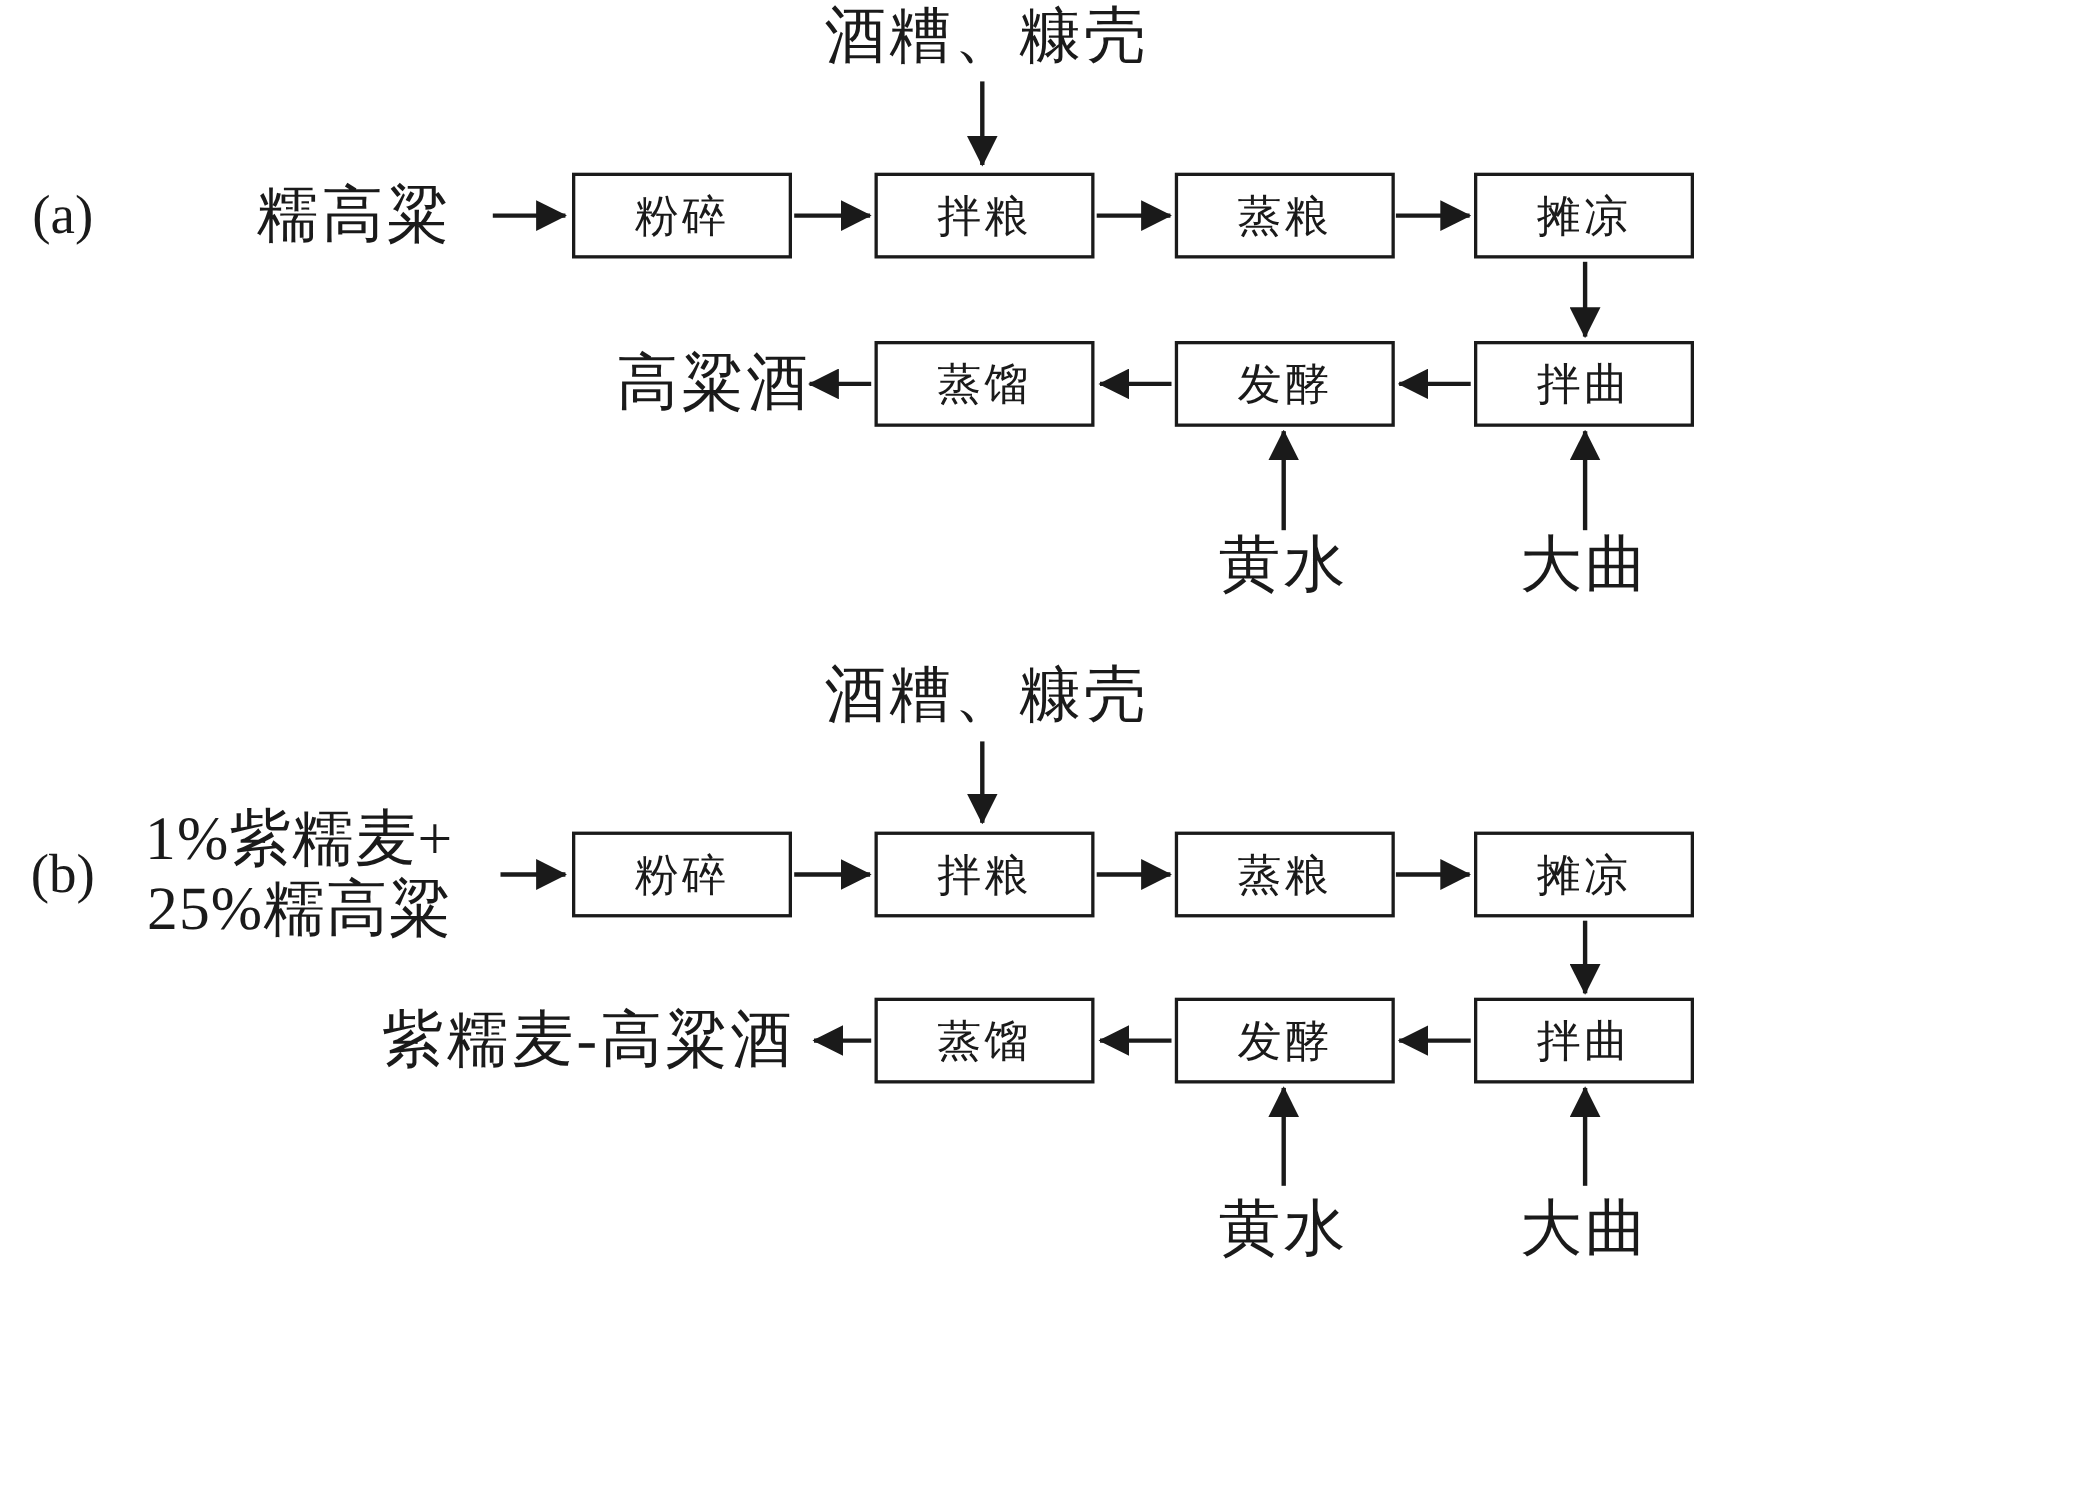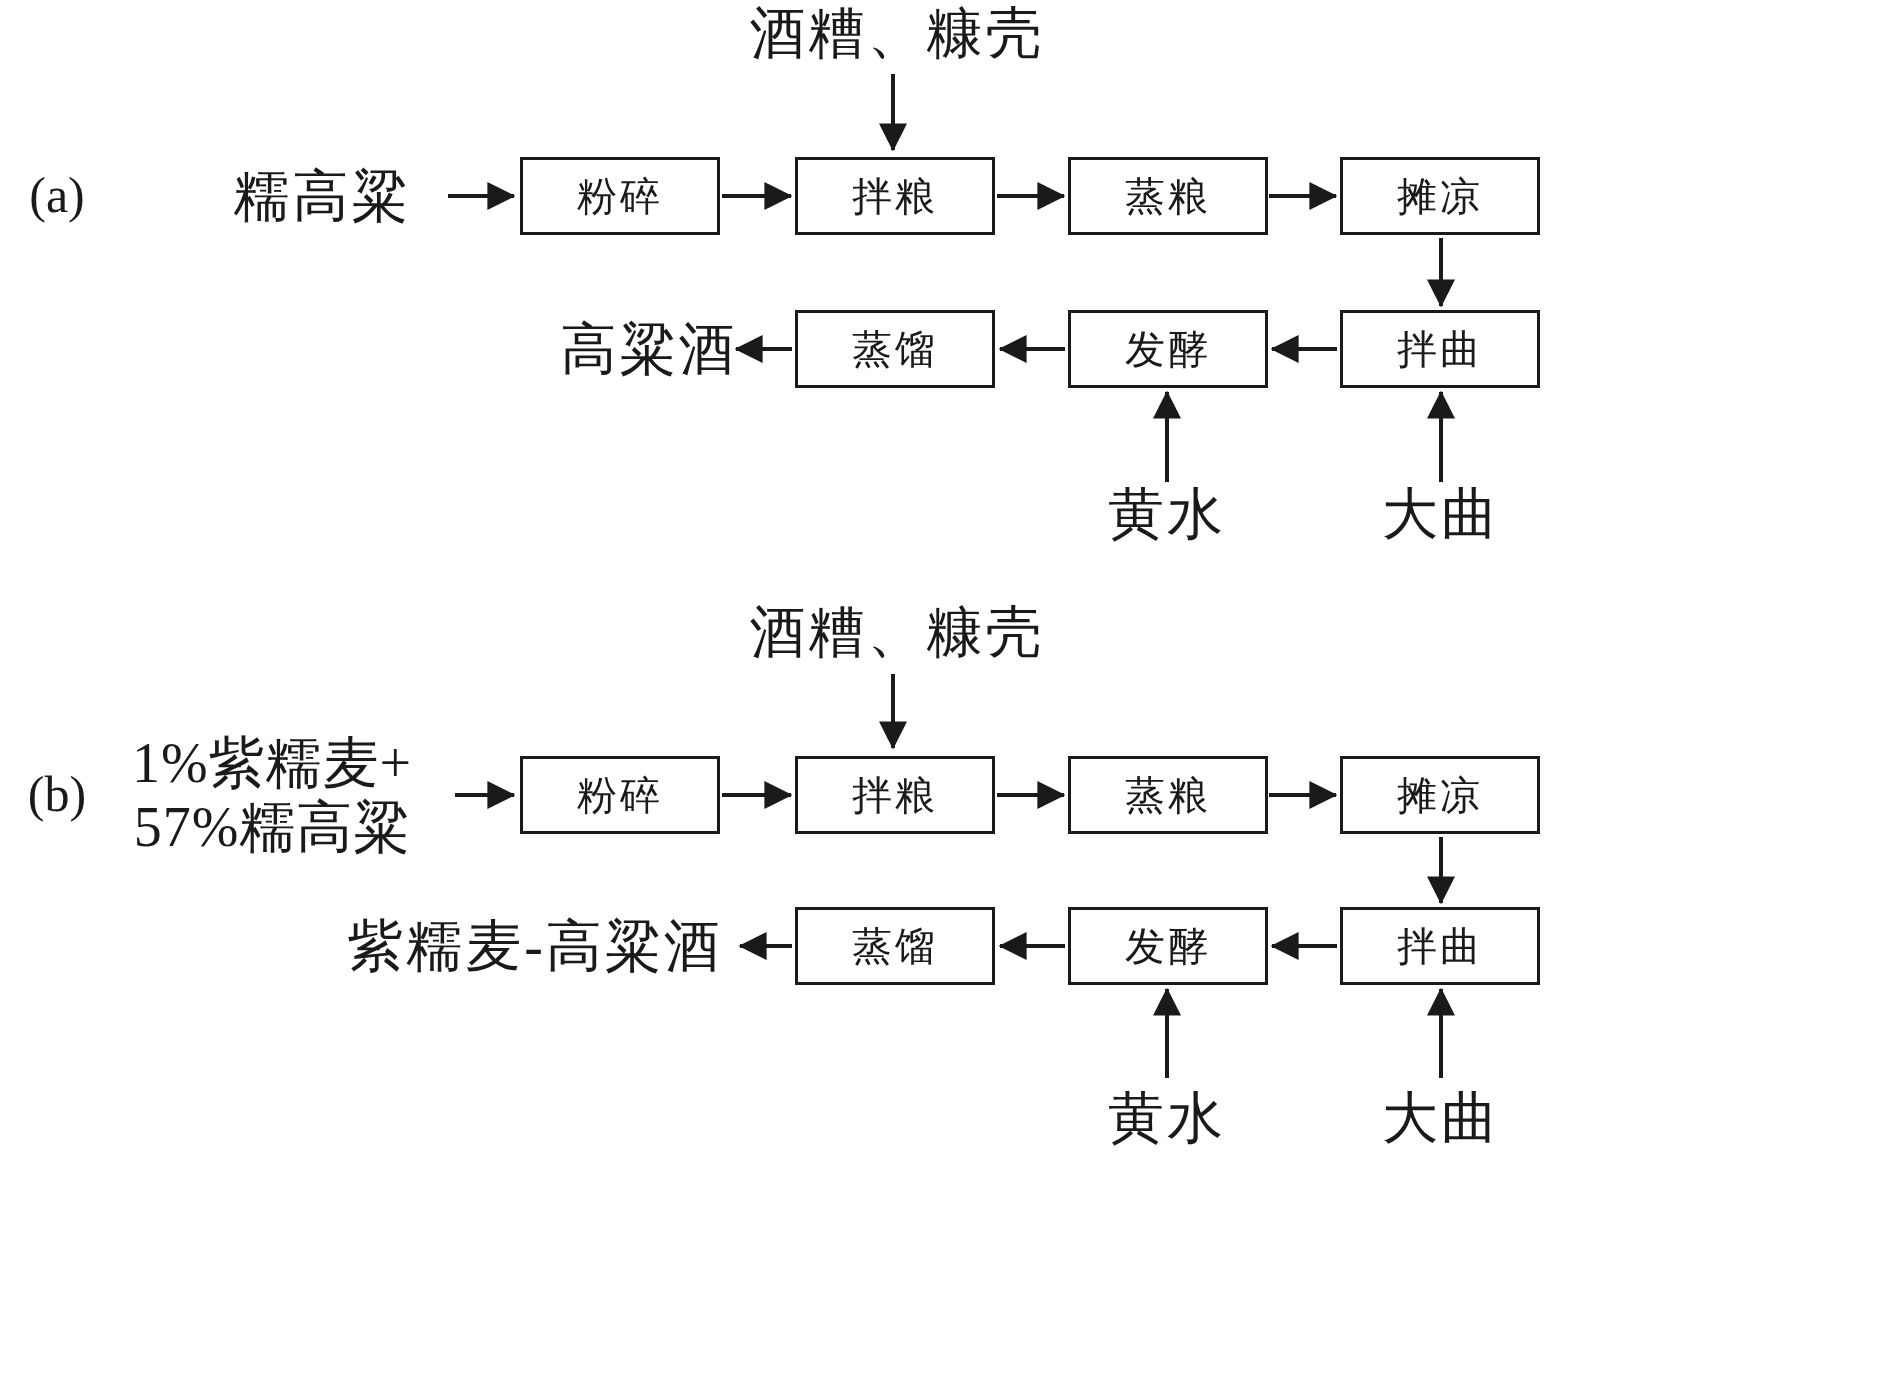--- a/index.html
+++ b/index.html
@@ -102,21 +102,21 @@
 
   <div class="ctext" style="left:1167px; top:514px;">黄水</div>
   <div class="ctext" style="left:1441px; top:514px;">大曲</div>
 
   <div class="ctext panel-label" style="left:57px; top:795px;">(b)</div>
 
   <div class="ctext" style="left:897px; top:632px;">酒糟、糠壳</div>
 
   <div class="ctext mline" style="left:272px; top:795px;">
     <div>1%紫糯麦+</div>
-    <div>57%糯高粱</div>
+    <div>25%糯高粱</div>
   </div>
 
   <div class="pbox" style="left:520px;  top:756px;">粉碎</div>
   <div class="pbox" style="left:795px;  top:756px;">拌粮</div>
   <div class="pbox" style="left:1068px; top:756px;">蒸粮</div>
   <div class="pbox" style="left:1340px; top:756px;">摊凉</div>
 
   <div class="pbox" style="left:1340px; top:907px;">拌曲</div>
   <div class="pbox" style="left:1068px; top:907px;">发酵</div>
   <div class="pbox" style="left:795px;  top:907px;">蒸馏</div>

